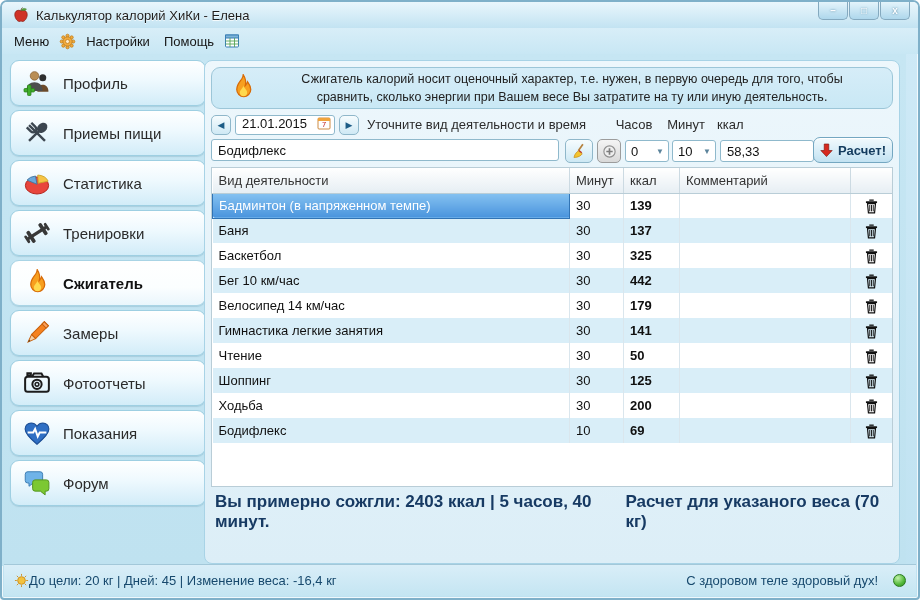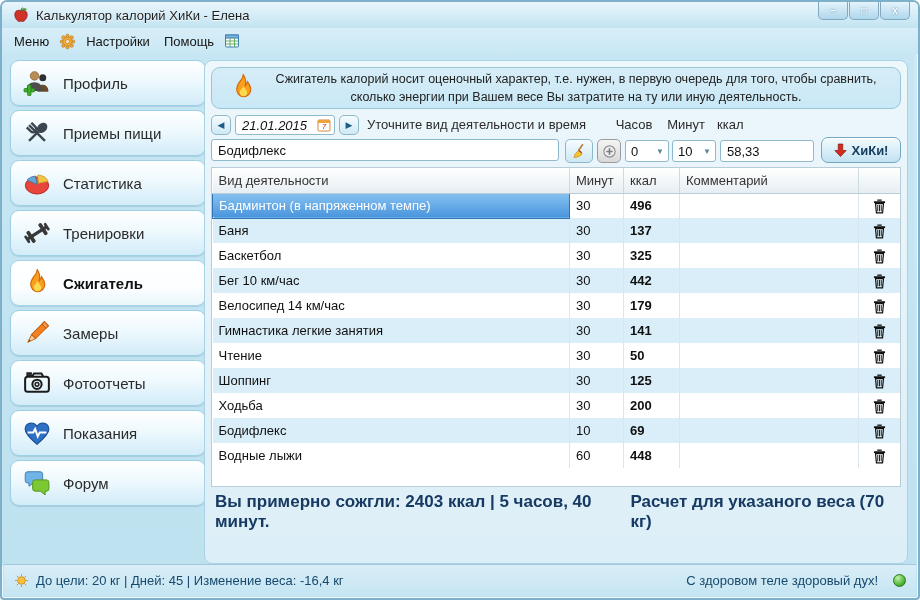--- a/index.html
+++ b/index.html
@@ -19,21 +19,21 @@
     display:flex; align-items:center; justify-content:center; cursor:pointer;
     text-shadow:0 0 2px rgba(70,120,150,.95); }
 
   
   .menubar{ position:absolute; top:26px; left:0; right:0; height:26px; display:flex; align-items:center; gap:14px;
     padding:0 12px; background:linear-gradient(#d8eef8,#c8e7f4); }
   .menu-item{ font-size:13px; color:#161616; cursor:pointer; }
   .menu-icon{ width:17px; height:17px; display:inline-flex; cursor:pointer; margin:0 -4px; }
 
   
-  .app-body{ position:absolute; top:52px; left:0; right:4px; height:512px; padding:6px 8px;
+  .app-body{ position:absolute; top:52px; left:0; right:12px; height:512px; padding:6px 8px;
     background:linear-gradient(#c6e6f3,#bfe2f0); }
 
   
   .sidebar{ position:absolute; left:8px; top:6px; width:196px; }
   .nav-item{ height:46px; margin-bottom:4px; border:1px solid #9ecfe2; border-radius:9px;
     background:linear-gradient(180deg,#ffffff 0%,#eef9fe 45%,#d2ecf8 100%);
     display:flex; align-items:center; gap:10px; padding:0 10px; cursor:pointer;
     box-shadow:0 1px 1px rgba(90,140,165,.25); }
   .nav-item.active{ background:linear-gradient(180deg,#ffffff 0%,#fbfeff 60%,#eaf6fc 100%); border-color:#a9d4e5; }
   .nav-icon{ width:32px; height:32px; display:inline-flex; align-items:center; justify-content:center; flex:none; }
@@ -48,21 +48,21 @@
     background:linear-gradient(#d6edf8,#c9e8f5); display:flex; align-items:center; }
   .banner-flame{ width:30px; height:32px; margin:0 14px 0 16px; flex:none; }
   .banner-text{ flex:1; text-align:center; font-size:12.5px; color:#222; line-height:1.45; padding-right:20px; }
 
   .controls{ position:relative; height:48px; margin:0 2px; }
   .ctl{ position:absolute; }
   .nav-btn{ width:20px; height:20px; top:0; border:1px solid #8fb7ca; border-radius:5px;
     background:linear-gradient(#f6fcfe,#cfe9f5); color:#1c5c86; font-size:9px; display:flex; align-items:center;
     justify-content:center; cursor:pointer; }
   .date-box{ left:24px; top:0; width:100px; height:20px; background:#fff; border:1px solid #8fb9cc; border-radius:3px;
-    display:flex; align-items:center; gap:4px; padding:0 3px 0 6px; font-size:13px; color:#111; cursor:pointer;font-style:italic; }
+    display:flex; align-items:flex-start; gap:4px; padding:0 3px 0 6px; font-size:13px; color:#111; cursor:pointer; }
   .date-box .cal{ margin-left:auto; width:14px; height:14px; display:inline-flex; }
   .cap{ top:2px; font-size:13px; font-weight:normal; color:#2c2c2c; }
   .cap-c{ text-align:center; }
 
   .txt-input{ height:22px; border:1px solid #8fb9cc; border-radius:3px; background:#fff; font-size:13px;
     font-family:"Liberation Sans",sans-serif; color:#111; padding:0 6px; }
   .tool-btn{ top:24px; height:24px; border:1px solid #8fb7ca; border-radius:5px;
     background:linear-gradient(#f6fcfe,#cde8f4); display:flex; align-items:center; justify-content:center; cursor:pointer; }
   .plus-btn{ background:linear-gradient(#f4f4f4,#d9d9d9); border-color:#9c9c9c; }
   .fake-select{ top:25px; height:22px; background:#fff; border:1px solid #8fb9cc; border-radius:3px;
@@ -88,21 +88,21 @@
   td.c-del{ text-align:center; padding-left:0; }
   .del-btn{ display:inline-flex; cursor:pointer; vertical-align:middle; }
 
   .summary{ margin:5px 6px 0 6px; display:flex; justify-content:space-between; font-size:17px; font-weight:bold;
     color:#173a63; }
 
   
   .statusbar{ position:absolute; left:2px; right:2px; bottom:2px; height:32px; display:flex; align-items:center;
     padding:0 10px; background:linear-gradient(#d9eef8,#c4e5f2); border-top:1px solid #a3c8d9;
     border-radius:0 0 3px 3px; font-size:13px; color:#17496d; }
-  .status-left{ display:flex; align-items:center; gap:7px; }
+  .status-left{ display:flex; align-items:center; gap:0; }
   .status-right{ margin-left:auto; display:flex; align-items:center; gap:15px; }
   .orb{ width:13px; height:13px; border-radius:50%; border:1px solid #2a7a1e;
     background:radial-gradient(circle at 35% 28%, #c2f2ab, #53b83a 60%, #2f8c22); }
   svg{ display:block; }
 </style>
 </head>
 <body>
 
 <div class="window">
 
@@ -327,21 +327,21 @@
         </div>
         <div class="ctl fake-select" style="left:461px;width:44px">
           <span>10</span>
           <span class="arr">▼</span>
         </div>
         <input class="ctl txt-input" style="left: 509px; top: 25px; width: 94px;" value="58,33">
         <div class="ctl burn-btn">
           <svg viewBox="0 0 16 18" width="13" height="15">
             <path d="M5.2 1h5.6v8h4.2L8 16.5 1 9h4.2z" fill="#d6291e" stroke="#7e150e" stroke-width=".8"></path>
           </svg>
-          <span>ХиКи!</span>
+          <span>Расчет!</span>
         </div>
       </div>
 
       <div class="table-wrap">
         <table>
           <colgroup>
             <col style="width:357px">
               <col style="width:54px">
               <col style="width:56px">
               <col>
@@ -353,21 +353,21 @@
               <th>Минут</th>
               <th>ккал</th>
               <th>Комментарий</th>
               <th></th>
             </tr>
           </thead>
           <tbody id="rows">
               <tr>
                 <td class="c-act sel">Бадминтон (в напряженном темпе)</td>
                 <td class="c-min">30</td>
-                <td class="c-kcal">496</td>
+                <td class="c-kcal">139</td>
                 <td class="c-com"></td>
                 <td class="c-del"><span class="del-btn">
                     <svg class="trash" viewBox="0 0 14 16" width="13" height="15">
                       <path d="M4.6 1.2h4.8" stroke="#111" stroke-width="1.4" fill="none"></path>
                       <rect x="1" y="2.4" width="12" height="1.9" rx=".4" fill="#111"></rect>
                       <path d="M2.7 5h8.6l-1 9.8H3.7z" fill="none" stroke="#111" stroke-width="1.3"></path>
                       <path d="M5.1 6.4v6.8M7 6.4v6.8M8.9 6.4v6.8" stroke="#111" stroke-width="1" fill="none"></path>
                     </svg>
                   </span></td>
               </tr>
@@ -480,34 +480,20 @@
                       <rect x="1" y="2.4" width="12" height="1.9" rx=".4" fill="#111"></rect>
                       <path d="M2.7 5h8.6l-1 9.8H3.7z" fill="none" stroke="#111" stroke-width="1.3"></path>
                       <path d="M5.1 6.4v6.8M7 6.4v6.8M8.9 6.4v6.8" stroke="#111" stroke-width="1" fill="none"></path>
                     </svg>
                   </span></td>
               </tr>
               <tr class="alt">
                 <td class="c-act">Бодифлекс</td>
                 <td class="c-min">10</td>
                 <td class="c-kcal">69</td>
-                <td class="c-com"></td>
-                <td class="c-del"><span class="del-btn">
-                    <svg class="trash" viewBox="0 0 14 16" width="13" height="15">
-                      <path d="M4.6 1.2h4.8" stroke="#111" stroke-width="1.4" fill="none"></path>
-                      <rect x="1" y="2.4" width="12" height="1.9" rx=".4" fill="#111"></rect>
-                      <path d="M2.7 5h8.6l-1 9.8H3.7z" fill="none" stroke="#111" stroke-width="1.3"></path>
-                      <path d="M5.1 6.4v6.8M7 6.4v6.8M8.9 6.4v6.8" stroke="#111" stroke-width="1" fill="none"></path>
-                    </svg>
-                  </span></td>
-              </tr>
-              <tr>
-                <td class="c-act">Водные лыжи</td>
-                <td class="c-min">60</td>
-                <td class="c-kcal">448</td>
                 <td class="c-com"></td>
                 <td class="c-del"><span class="del-btn">
                     <svg class="trash" viewBox="0 0 14 16" width="13" height="15">
                       <path d="M4.6 1.2h4.8" stroke="#111" stroke-width="1.4" fill="none"></path>
                       <rect x="1" y="2.4" width="12" height="1.9" rx=".4" fill="#111"></rect>
                       <path d="M2.7 5h8.6l-1 9.8H3.7z" fill="none" stroke="#111" stroke-width="1.3"></path>
                       <path d="M5.1 6.4v6.8M7 6.4v6.8M8.9 6.4v6.8" stroke="#111" stroke-width="1" fill="none"></path>
                     </svg>
                   </span></td>
               </tr>

